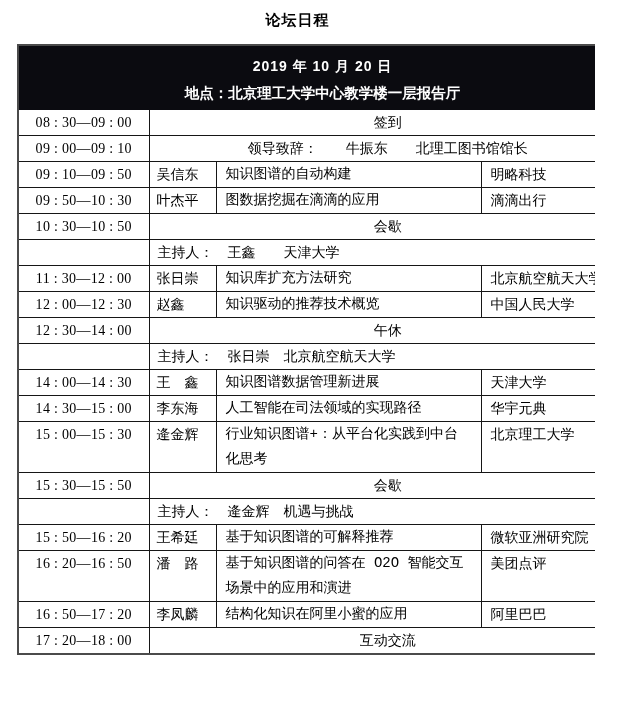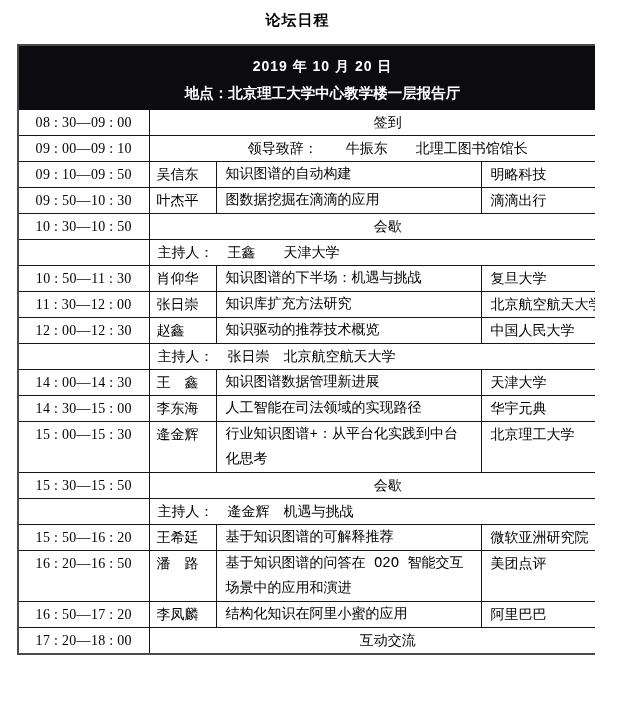--- a/index.html
+++ b/index.html
@@ -140,38 +140,36 @@
         </tr>
         <tr>
           <td class="time-cell">10 : 30—10 : 50</td>
           <td class="span-cell" colspan="3">会歇</td>
         </tr>
         <tr>
           <td class="time-cell"></td>
           <td class="host-cell" colspan="3">主持人：　王鑫　　天津大学</td>
         </tr>
         <tr>
-          <td class="time-cell">10 : 50—11 : 30</td>
-          <td class="speaker-cell">肖仰华</td>
-          <td class="topic-cell">知识图谱的下半场：机遇与挑战</td>
-          <td class="org-cell">复旦大学</td>
-        </tr>
-        <tr>
           <td class="time-cell">11 : 30—12 : 00</td>
           <td class="speaker-cell">张日崇</td>
           <td class="topic-cell">知识库扩充方法研究</td>
           <td class="org-cell">北京航空航天大学</td>
         </tr>
         <tr>
           <td class="time-cell">12 : 00—12 : 30</td>
           <td class="speaker-cell">赵鑫</td>
           <td class="topic-cell">知识驱动的推荐技术概览</td>
           <td class="org-cell">中国人民大学</td>
         </tr>
         <tr>
+          <td class="time-cell">12 : 30—14 : 00</td>
+          <td class="span-cell" colspan="3">午休</td>
+        </tr>
+        <tr>
           <td class="time-cell"></td>
           <td class="host-cell" colspan="3">主持人：　张日崇　北京航空航天大学</td>
         </tr>
         <tr>
           <td class="time-cell">14 : 00—14 : 30</td>
           <td class="speaker-cell">王　鑫</td>
           <td class="topic-cell">知识图谱数据管理新进展</td>
           <td class="org-cell">天津大学</td>
         </tr>
         <tr>

